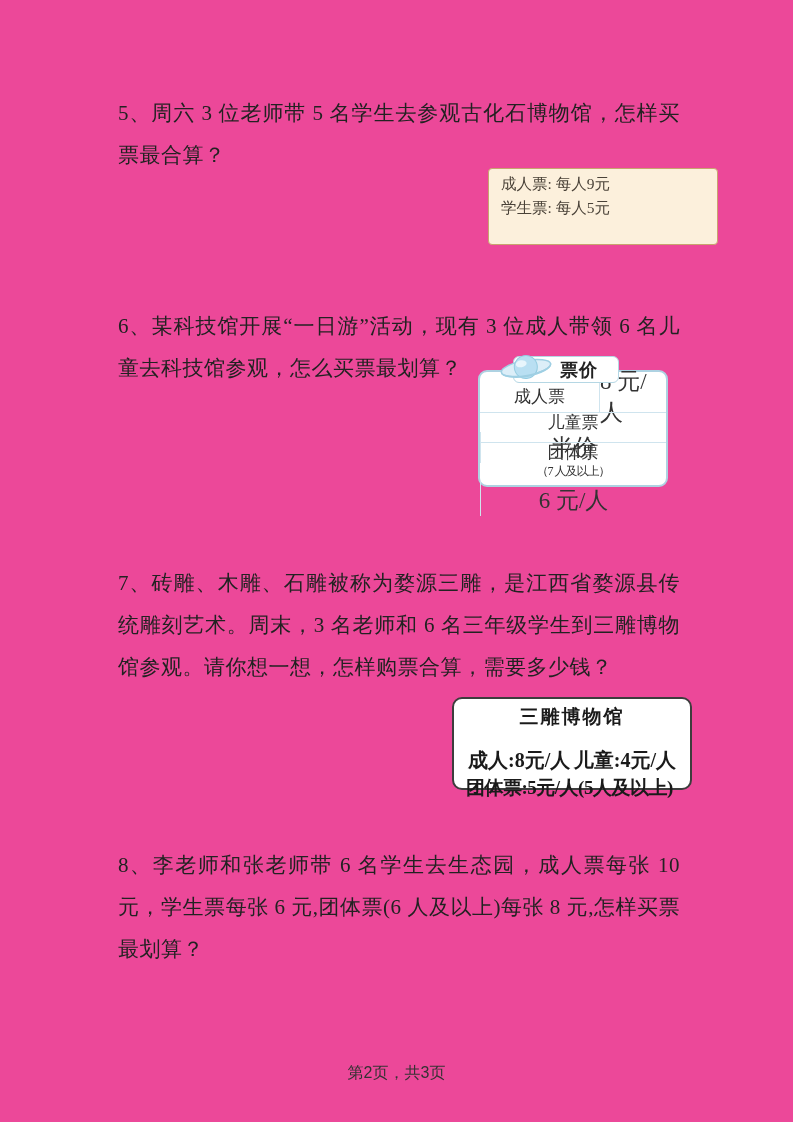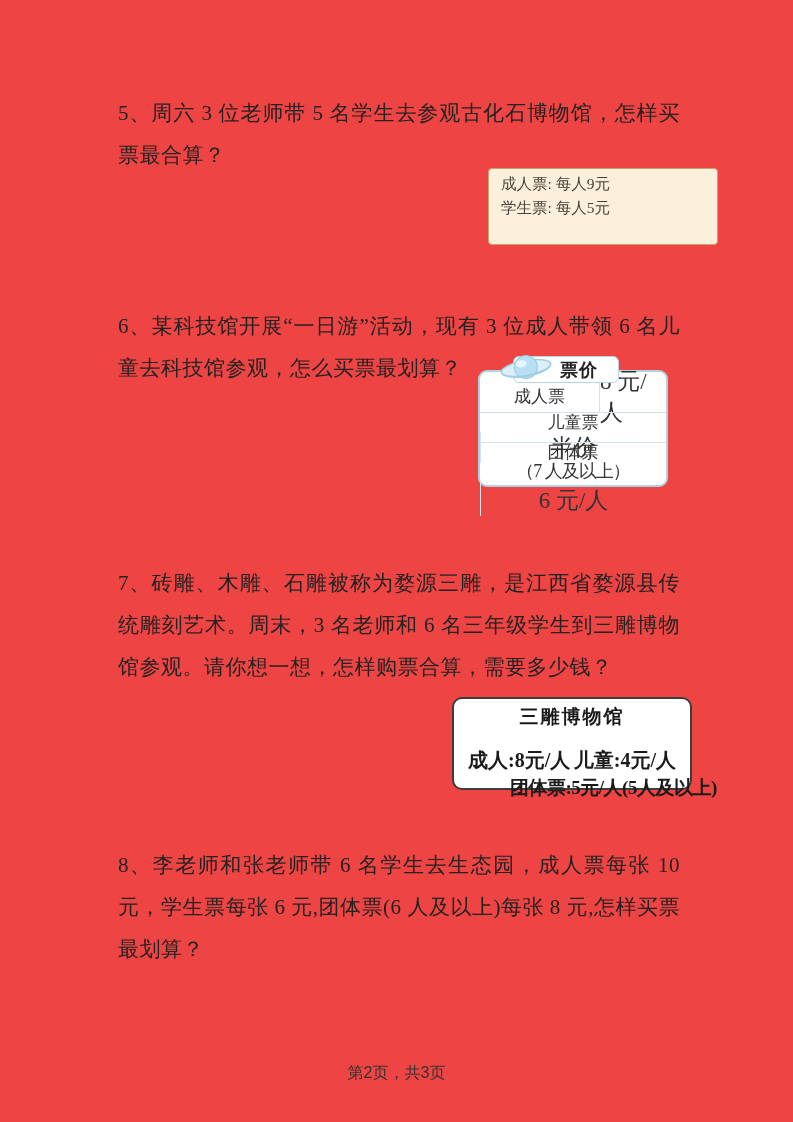--- a/index.html
+++ b/index.html
@@ -2,21 +2,21 @@
 <html><head>
 <meta charset="utf-8">
 <style>
   * { margin: 0; padding: 0; box-sizing: border-box; }
   html, body { background: #ffffff; }
   body { font-family: "Liberation Serif", "DejaVu Serif", serif; }
   .page {
     position: relative;
     width: 793px;
     height: 1122px;
-    background: #ef4444;
+    background: #ec4899;
     overflow: hidden;
   }
   .para {
     position: absolute;
     left: 118px;
     width: 562px;
     font-size: 21px;
     line-height: 42px;
     color: #222222;
     text-align: justify;
@@ -79,21 +79,21 @@
     flex: 1;
     border-left: 1px solid #cfe4ee;
     align-self: stretch;
     display: flex;
     align-items: center;
     justify-content: center;
     font-size: 23px;
     color: #333333;
   }
   .trow-3 .cell-value { align-items: flex-start; padding-top: 4px; }
-  .sublabel { font-size: 18px; letter-spacing: -1px; }
+  .sublabel { font-size: 12px; letter-spacing: -1px; }
   .header-tab {
     position: absolute;
     left: 513px;
     top: 356px;
     width: 106px;
     height: 27px;
     background: #ffffff;
     border: 1px solid #b5d7e4;
     border-radius: 6px;
     z-index: 2;
@@ -142,21 +142,20 @@
     padding: 0 2px;
     margin-top: 16px;
   }
   .pcard .cgroup {
     text-align: left;
     font-size: 19px;
     font-weight: bold;
     line-height: 28px;
     white-space: nowrap;
     letter-spacing: -0.5px;
-    margin-left: 44px;
   }
 
   .footer {
     position: absolute;
     left: 0;
     top: 1062px;
     width: 100%;
     text-align: center;
     font-family: "Liberation Sans", "DejaVu Sans", sans-serif;
     font-size: 16px;

